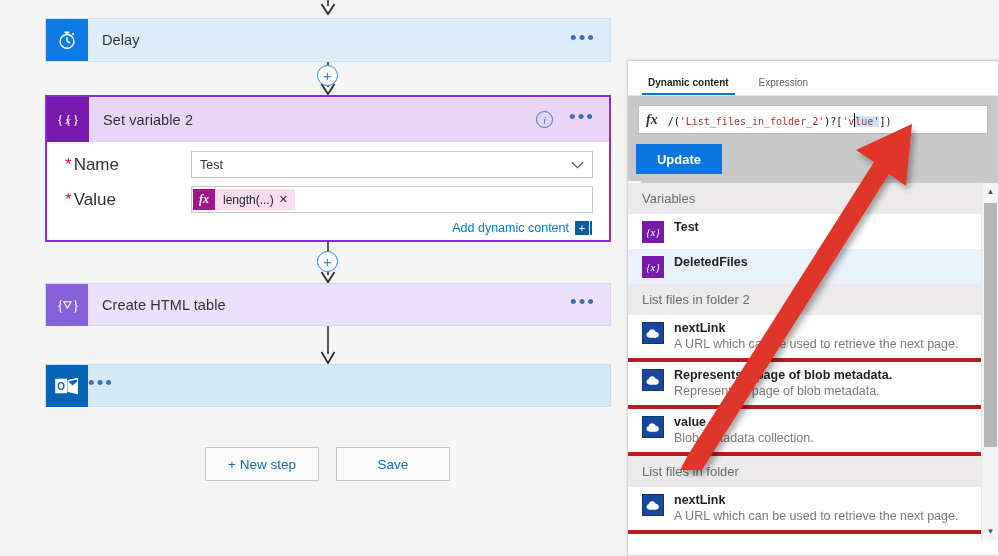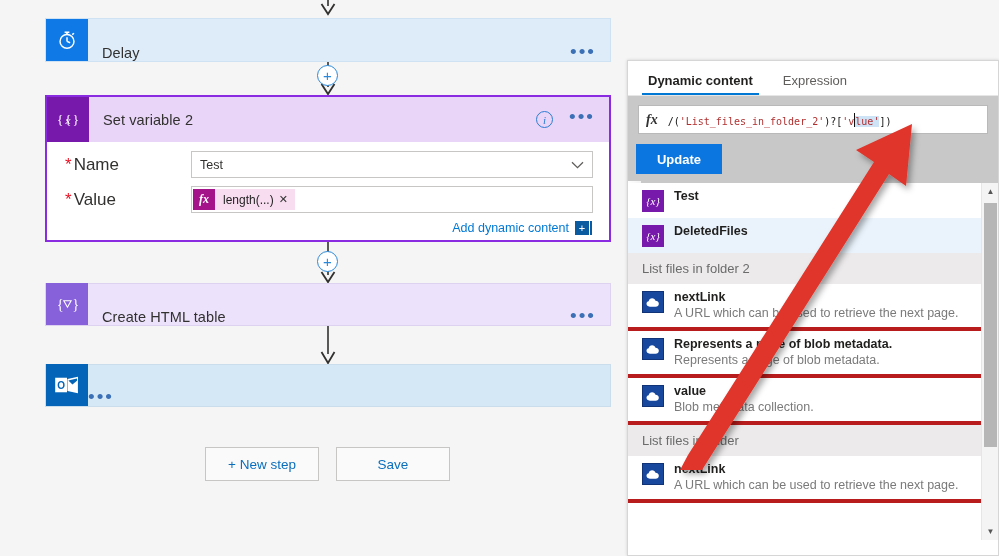--- a/index.html
+++ b/index.html
@@ -20,21 +20,21 @@
   }
 
   .card {
     position: absolute;
     display: flex;
     align-items: stretch;
     border: 1px solid #d8d8d8;
     background: #ffffff;
   }
   .card-header {
-    display:flex; align-items:flex-end; width:100%; height:100%;
+    display:flex; align-items:center; width:100%; height:100%;
   }
   .card-icon {
     width: 42px; min-width:42px; height: 42px;
     display:flex; align-items:center; justify-content:center;
     color:#fff;
   }
   .card-title {
     flex:1;
     padding-left: 14px;
     font-size: 14.5px;
@@ -153,21 +153,21 @@
     background:#ffffff;
     border:1px solid #d6d6d6;
     box-shadow: 0 0 3px rgba(0,0,0,.15);
     overflow:hidden;
   }
   #tabs {
     height:35px; background:#fff; display:flex; align-items:flex-end;
     padding-left:14px; border-bottom:1px solid #e6e6e6;
   }
   .tab {
-    font-size:13px; color:#605e5c; padding:0 6px 7px 6px; margin-right:18px;
+    font-size:10px; color:#605e5c; padding:0 6px 7px 6px; margin-right:18px;
     position:relative;
   }
   .tab.active { color:#201f1e; font-weight:bold; }
   .tab.active:after {
     content:''; position:absolute; left:0; right:0; bottom:0;
     height:2.5px; background:#0078d4;
   }
 
   #expr-area { background:#c8c8c8; padding:9px 10px 10px 10px; }
   #expr-box {
@@ -410,20 +410,21 @@
       <span id="expr-text"><span>/(</span><span class="str">'List_files_in_folder_2'</span><span>)?[</span><span class="str">'v</span><span id="expr-caret"></span><span class="str sel">lue'</span><span>])</span></span>
     </div>
   </div>
 
   <div id="update-row">
     <div id="btn-update">Update</div>
   </div>
 
   <div id="list-wrap">
     <div id="list">
+        <div class="group-head">Variables</div>
         <div class="dc-item plain">
           <div class="dc-icon">
             <div class="vicon">{<i>x</i>}</div>
           </div>
           <div class="dc-texts">
             <div class="dc-name">Test</div>
           </div>
         </div>
         <div class="dc-item alt plain">
           <div class="dc-icon">

